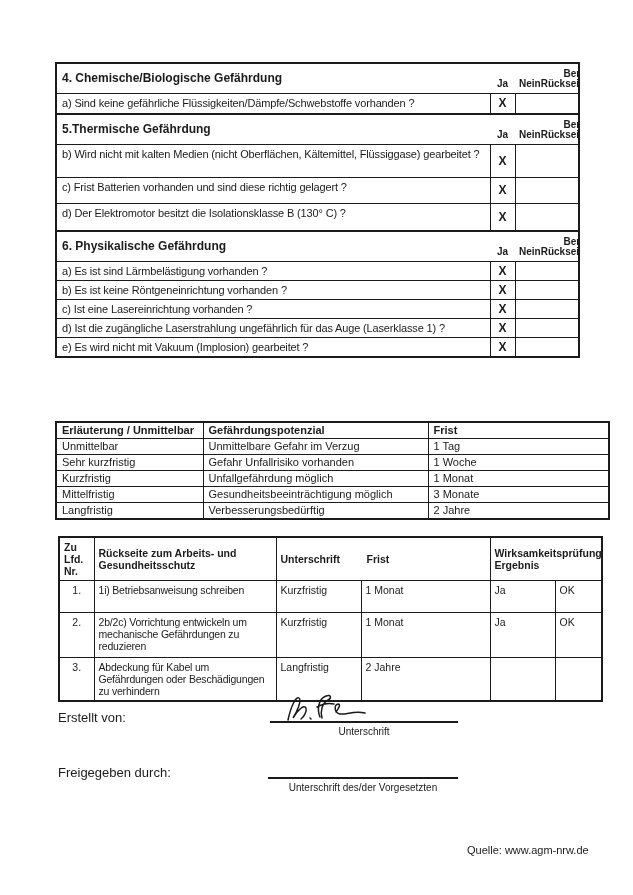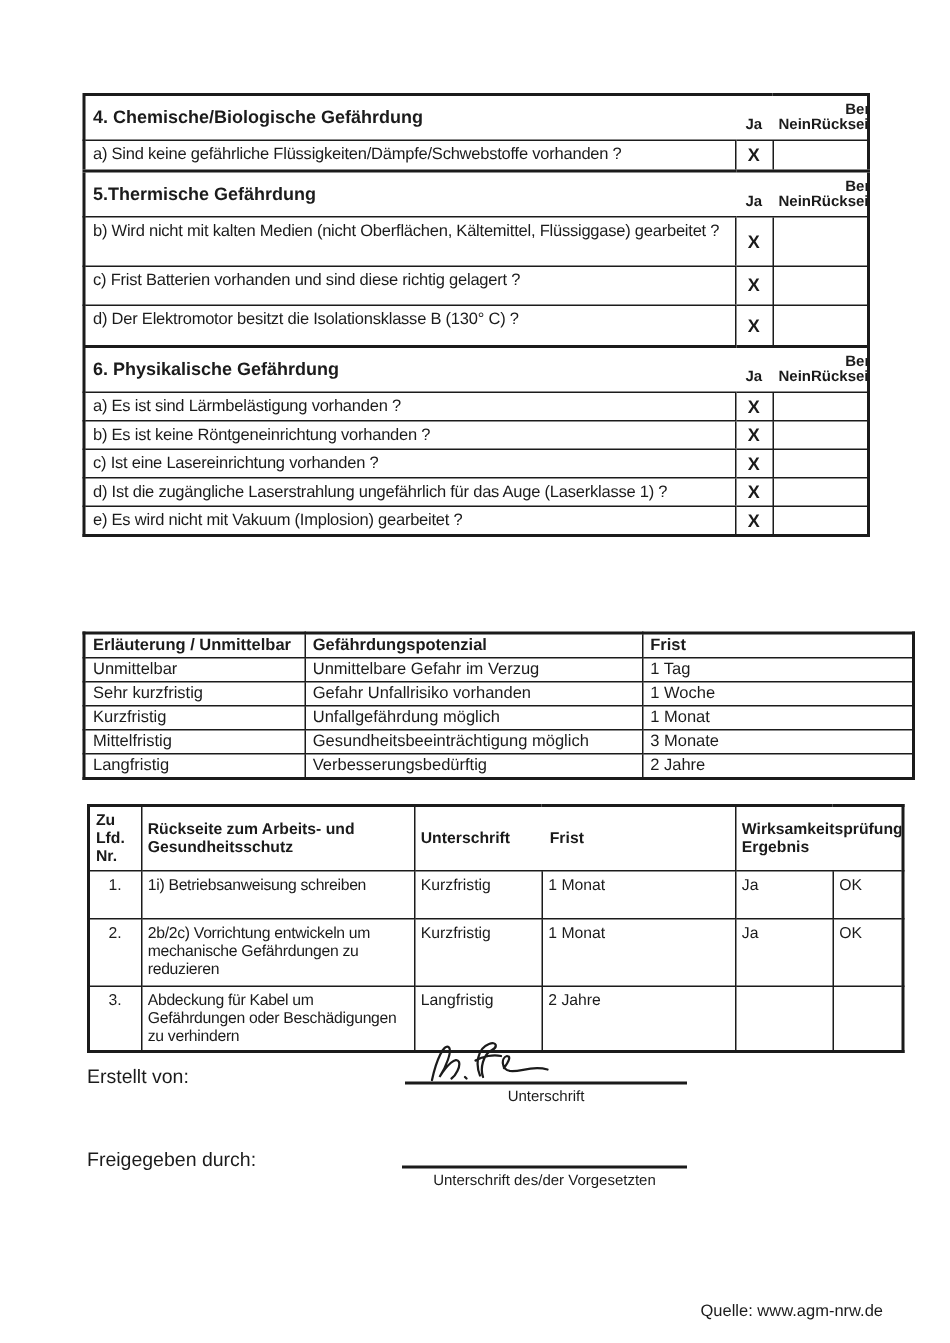--- a/index.html
+++ b/index.html
@@ -250,13 +250,13 @@
     <path d="M4 28 C7 14, 12 4, 15 6 C18 8, 13 20, 9 26 C14 18, 20 12, 22 16 C23 19, 20 25, 17 27 M26 26 l1 1 M36 25 C33 18, 34 7, 42 4 C47 2, 48 6, 44 8 C38 11, 36 20, 38 26 M33 15 C38 12, 45 11, 50 12 M52 20 C55 16, 57 12, 54 12 C50 13, 50 21, 56 22 C63 23, 70 18, 81 21" stroke="#1b1b1b" fill="none" stroke-width="1.5" stroke-linecap="round"></path>
   </svg>
 </div>
 <div class="abs sig-line" style="left:270px;top:721px;width:188px;"></div>
 <div class="abs sig-caption" style="left:270px;top:726px;width:188px;">Unterschrift</div>
 
 <div class="abs sig-label" style="left:58px;top:765px;">Freigegeben durch:</div>
 <div class="abs sig-line" style="left:268px;top:777px;width:190px;"></div>
 <div class="abs sig-caption" style="left:268px;top:782px;width:190px;">Unterschrift des/der Vorgesetzten</div>
 
-<div class="abs footer-src" style="left:467px;top:844px;margin-top:24px;">Quelle: www.agm-nrw.de</div>
+<div class="abs footer-src" style="left:467px;top:844px;">Quelle: www.agm-nrw.de</div>
 
 </body></html>

